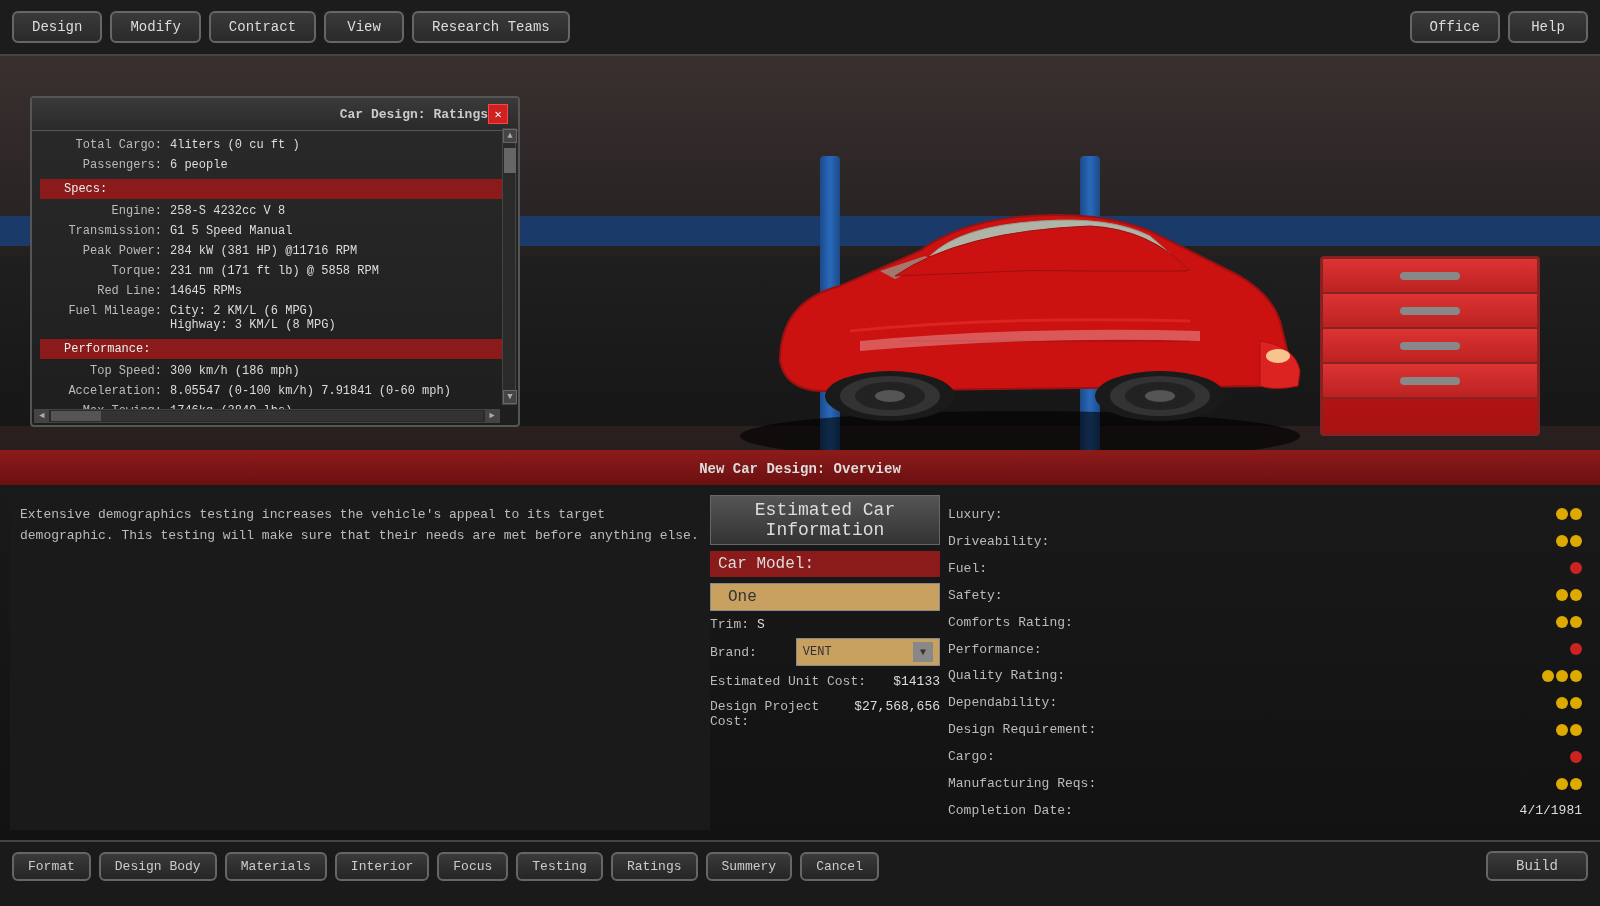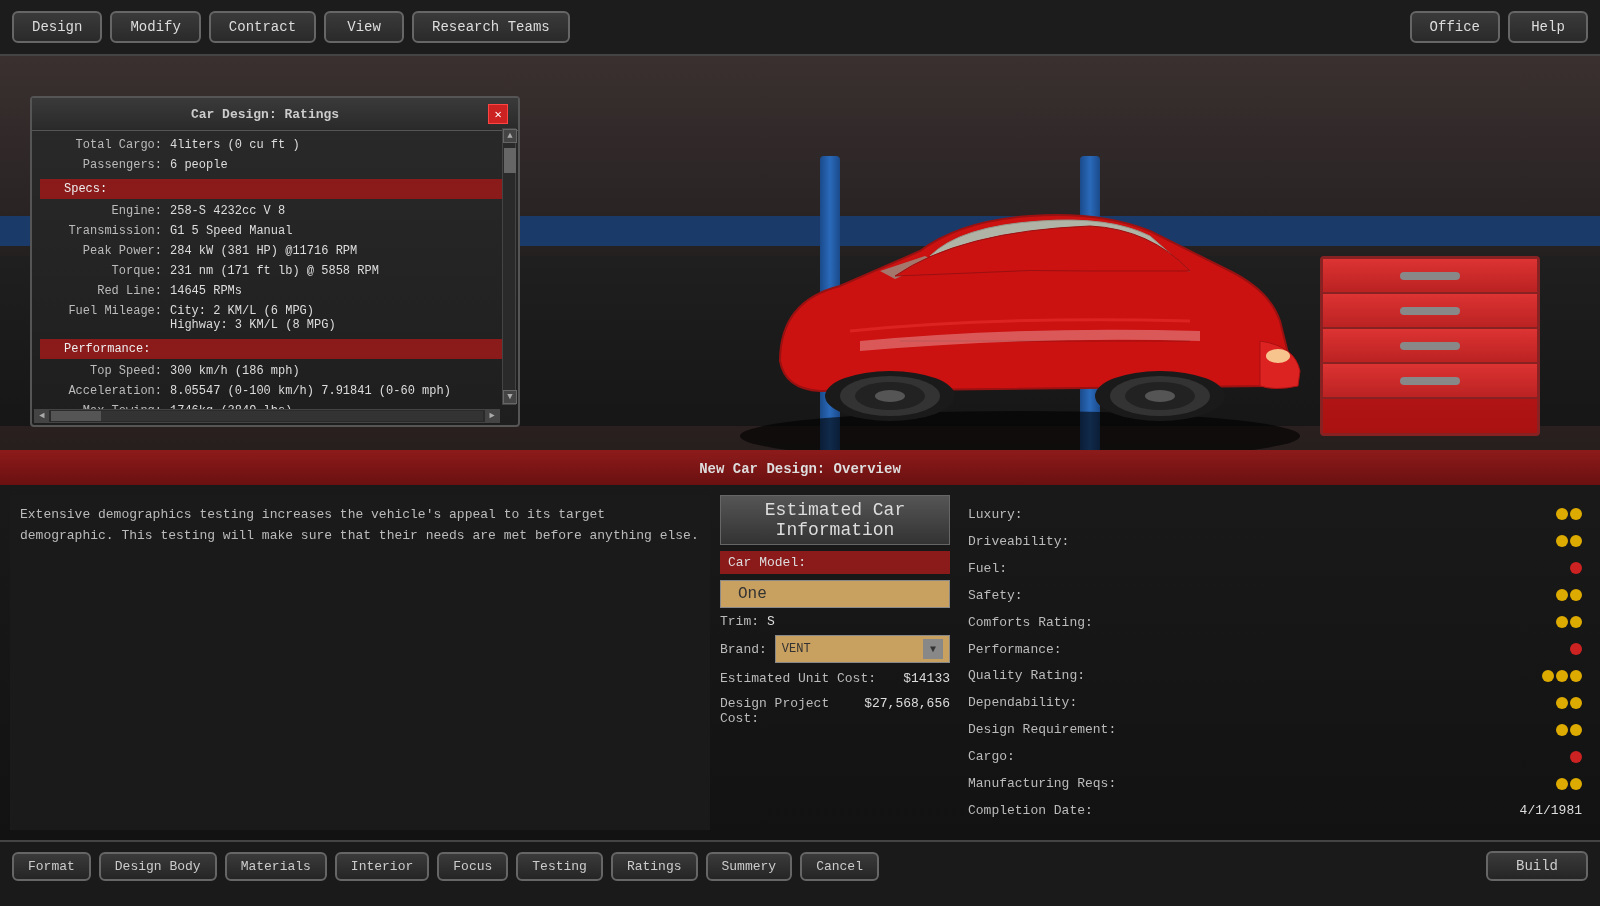--- a/index.html
+++ b/index.html
@@ -150,21 +150,21 @@
       padding: 6px 10px;
       display: flex;
       align-items: center;
       justify-content: space-between;
       border-bottom: 1px solid #555;
     }
     .panel-title {
       color: #ccc;
       font-size: 13px;
       font-weight: bold;
-      text-align: center;
+      text-align: right;
       flex: 1;
     }
     .close-btn {
       width: 20px;
       height: 20px;
       background: #cc2222;
       border: 1px solid #ff4444;
       display: flex;
       align-items: center;
       justify-content: center;
@@ -242,21 +242,20 @@
       justify-content: center;
       color: #ddd;
       font-size: 14px;
       font-weight: bold;
     }
 
     .bottom-content {
       display: flex;
       height: calc(100% - 32px - 50px);
       padding: 10px;
-      gap: 10px;
     }
 
     
     .desc-area {
       flex: 0 0 700px;
       padding: 10px;
       background: #1a1a1a;
       color: #bbb;
       font-size: 13px;
       line-height: 1.6;
@@ -274,21 +273,21 @@
       padding: 4px 8px;
       text-align: center;
       border: 1px solid #666;
       color: #ddd;
       font-size: 18px;
     }
     .car-model-bar {
       background: #8b1a1a;
       padding: 4px 8px;
       color: #ddd;
-      font-size: 13px;
+      font-size: 16px;
     }
     .car-model-input {
       background: #c8a060;
       border: 1px solid #888;
       padding: 4px 17px;
       color: #333;
       font-size: 16px;
       width: 100%;
     }
     .trim-row {
@@ -311,20 +310,21 @@
     .brand-select {
       flex: 1;
       background: #c8a060;
       border: 1px solid #888;
       padding: 3px 6px;
       color: #333;
       font-size: 12px;
       display: flex;
       align-items: center;
       justify-content: space-between;
+      margin-left: 31px;
     }
     .dropdown-arrow {
       width: 20px;
       height: 20px;
       background: #888;
       display: flex;
       align-items: center;
       justify-content: center;
       font-size: 10px;
       color: #333;

